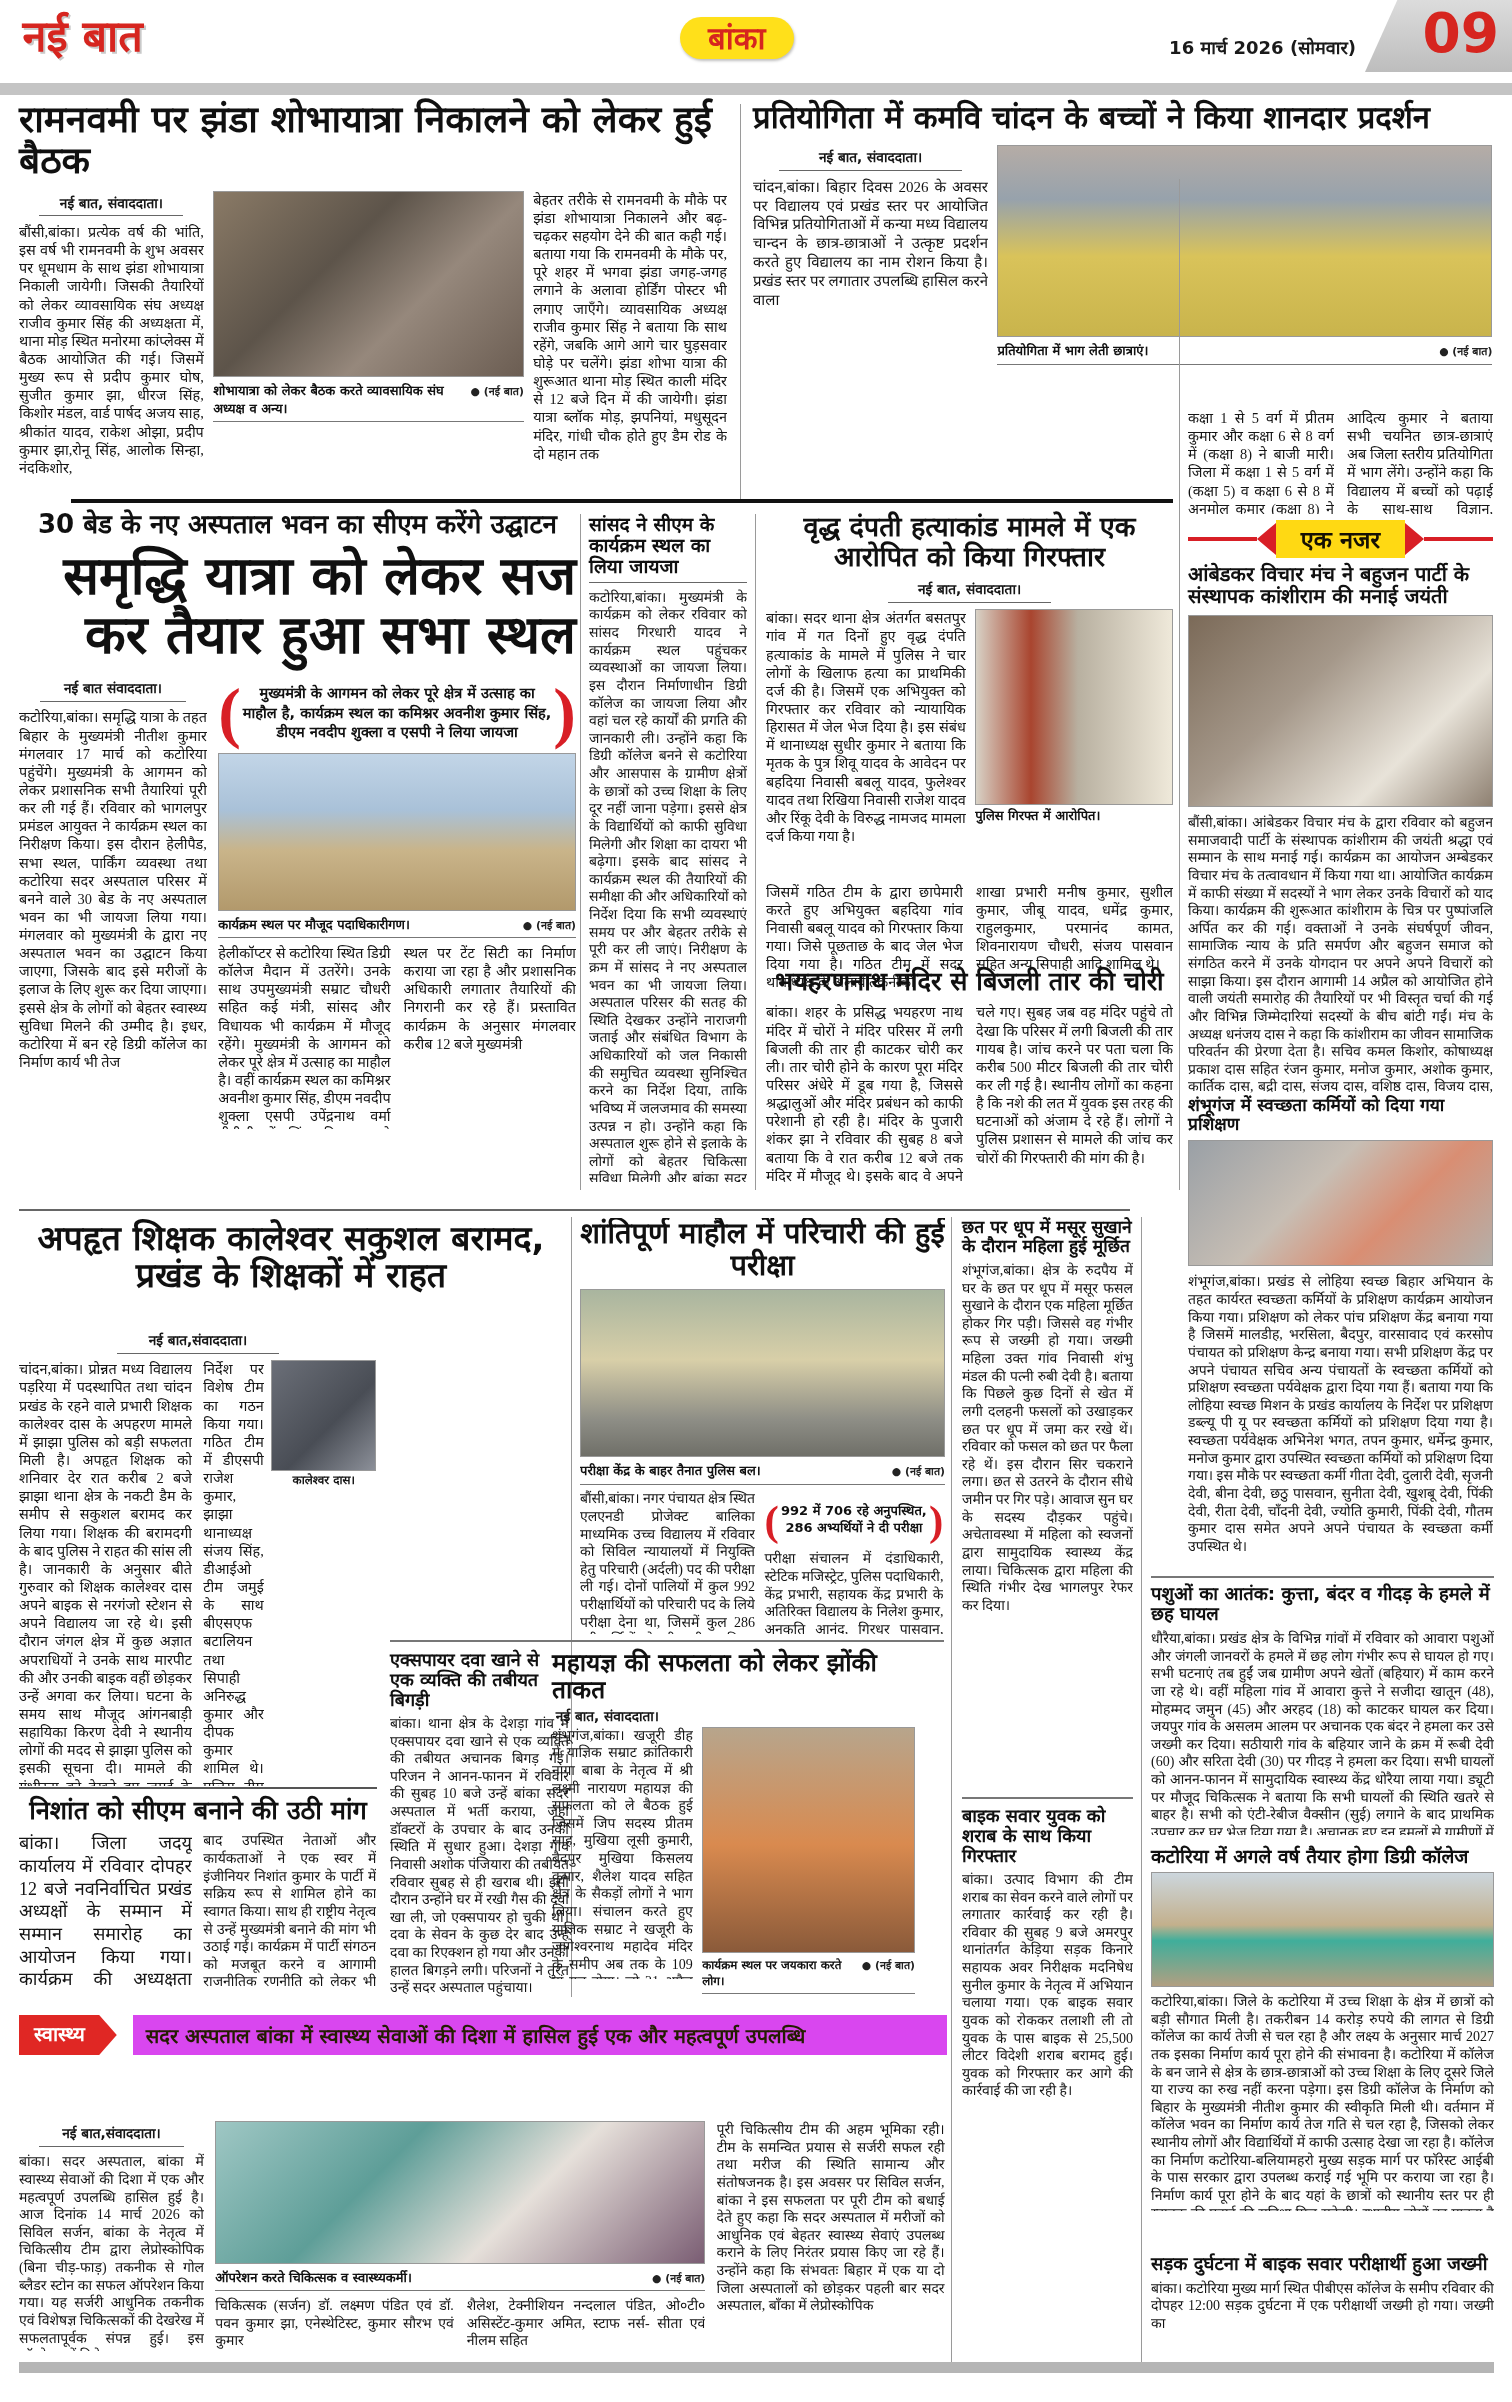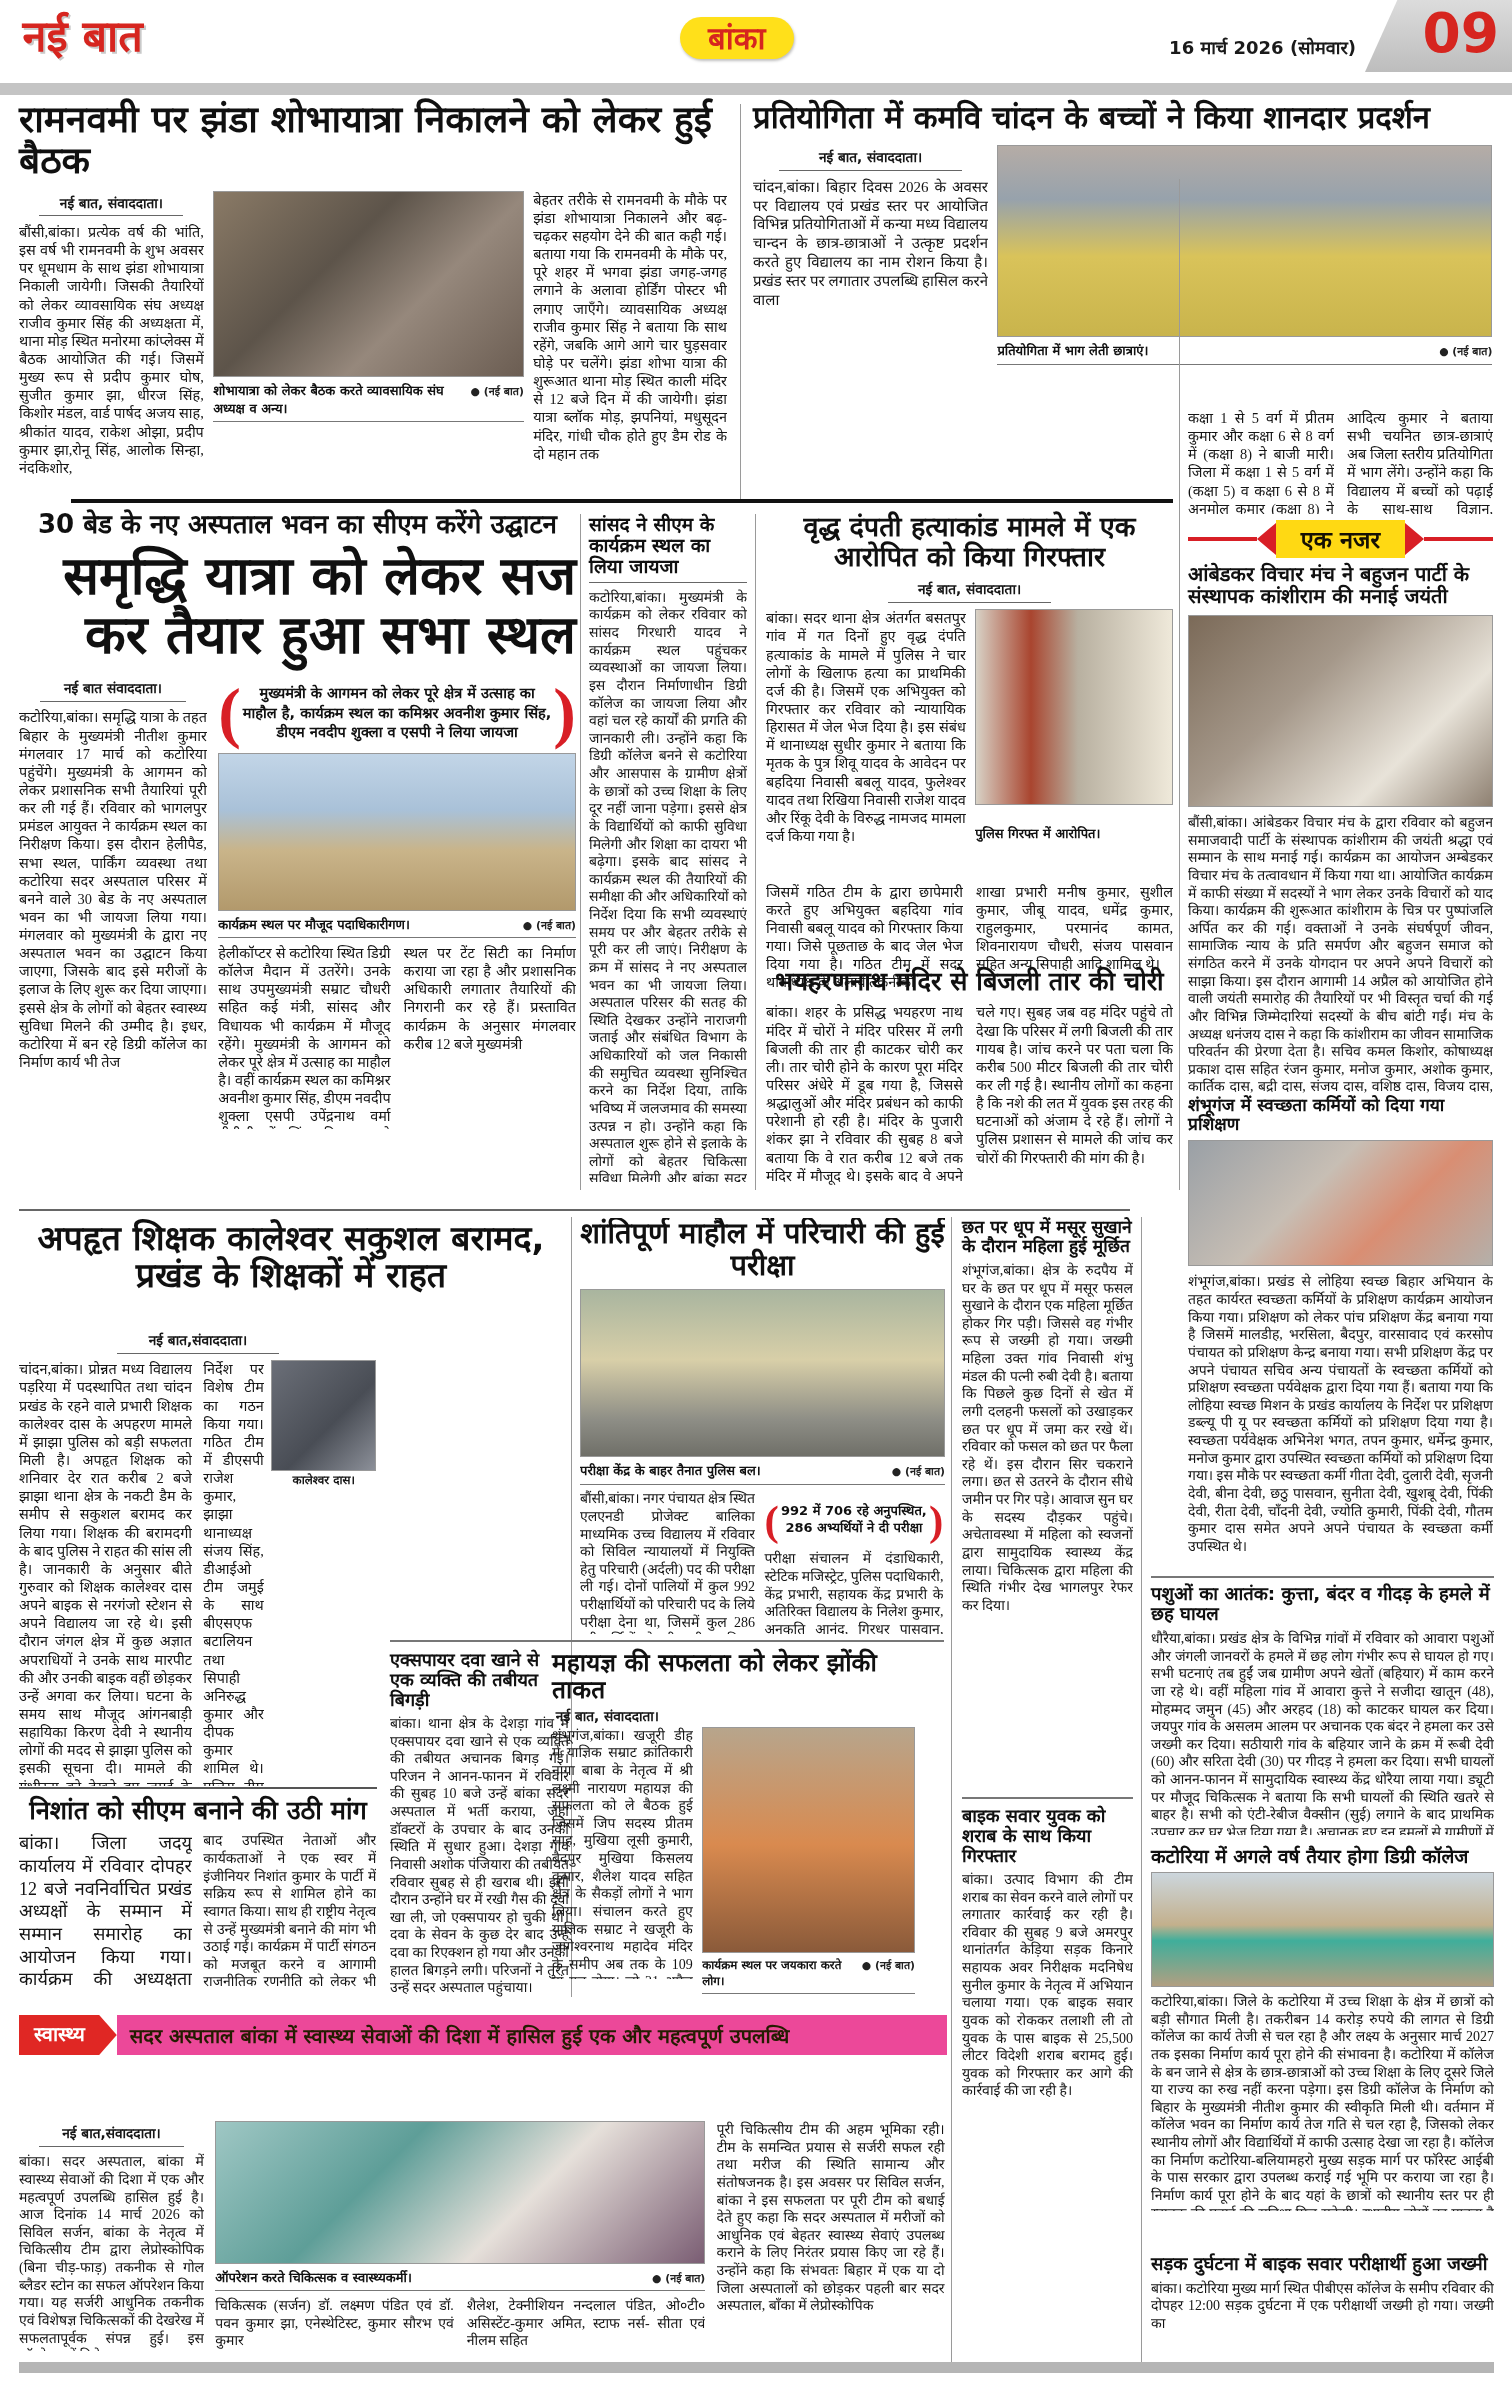--- a/index.html
+++ b/index.html
@@ -30,22 +30,22 @@
   .qbox{display:flex;align-items:center;justify-content:center;}
   .qparen{color:#d81f26;font-family:"Liberation Serif",serif;font-weight:bold;}
   .qtext{font-family:"DejaVu Sans",sans-serif;font-weight:bold;text-align:center;color:#111;}
   .ek-wrap{display:flex;align-items:center;}
   .ek-line{flex:1;height:3.8px;background:#d81f26;}
   .ek-arrow{width:0;height:0;border-top:16px solid transparent;border-bottom:16px solid transparent;}
   .ek-box{background:#ffd913;padding:2.8px 24.5px;font-family:"DejaVu Sans",sans-serif;font-weight:bold;font-size:23.5px;color:#151003;}
   .band{display:flex;align-items:stretch;}
   .band-label{background:#e02724;color:#fff;font-family:"DejaVu Sans",sans-serif;font-weight:bold;font-size:20px;
               padding:4.7px 32px 4.7px 15px;clip-path:polygon(0 0,82% 0,100% 50%,82% 100%,0 100%);}
-  .band-strip{flex:1;background:#ec4899;font-family:"DejaVu Sans",sans-serif;font-weight:bold;font-size:20px;color:#241c00;
-              padding:4.7px 13px;display:flex;align-items:center;}
+  .band-strip{flex:1;background:#d946ef;font-family:"DejaVu Sans",sans-serif;font-weight:bold;font-size:20px;color:#241c00;
+              padding:4.7px 13px;display:flex;align-items:center;margin-left:16px;}
   .inset{float:right;width:105px;margin:0 0 3.8px 7.5px;}
   .inset-cap{font-family:"DejaVu Sans",sans-serif;font-weight:bold;font-size:11.8px;text-align:center;}
   .cols2{column-count:2;column-gap:13px;}
 </style>
 </head>
 <body>
 
 <div class="page">
 
   <div class="abs" style="left:0;top:12;width:1512px;height:72px;">
@@ -147,21 +147,21 @@
   <div class="vrule" style="left:755px;top:514px;height:676px;"></div>
 
   <div class="abs" style="left:766px;top:512px;width:407px;">
     <div class="hl" style="font-size:27px;text-align:center;">वृद्ध दंपती हत्याकांड मामले में एक आरोपित को किया गिरफ्तार</div>
     <div class="byline" style="margin-top:5.6px;">नई बात, संवाददाता।</div>
     <div class="byrule" style="width:40%;"></div>
     <div style="display:flex;gap:9.4px;">
       <div class="body-text" style="width:200px;height:266px;">बांका। सदर थाना क्षेत्र अंतर्गत बसतपुर गांव में गत दिनों हुए वृद्ध दंपति हत्याकांड के मामले में पुलिस ने चार लोगों के खिलाफ हत्या का प्राथमिकी दर्ज की है। जिसमें एक अभियुक्त को गिरफ्तार कर रविवार को न्यायायिक हिरासत में जेल भेज दिया है। इस संबंध में थानाध्यक्ष सुधीर कुमार ने बताया कि मृतक के पुत्र शिवू यादव के आवेदन पर बहदिया निवासी बबलू यादव, फुलेश्वर यादव तथा रिखिया निवासी राजेश यादव और रिंकू देवी के विरुद्ध नामजद मामला दर्ज किया गया है।</div>
       <div style="width:198px;">
         <div class="ph ph-arrest" style="height:196px;"></div>
-        <div class="caption" style="margin-top:19px;">पुलिस गिरफ्त में आरोपित।</div>
+        <div class="caption" style="margin-top:1px;">पुलिस गिरफ्त में आरोपित।</div>
       </div>
     </div>
     <div class="cols2" style="margin-top:7.5px;height:132px;overflow:hidden;">
       <div class="body-text">जिसमें गठित टीम के द्वारा छापेमारी करते हुए अभियुक्त बहदिया गांव निवासी बबलू यादव को गिरफ्तार किया गया। जिसे पूछताछ के बाद जेल भेज दिया गया है। गठित टीम में सदर थानाध्यक्ष के अलावे तकनीकी</div>
       <div class="body-text">शाखा प्रभारी मनीष कुमार, सुशील कुमार, जीबू यादव, धमेंद्र कुमार, राहुलकुमार, परमानंद कामत, शिवनारायण चौधरी, संजय पासवान सहित अन्य सिपाही आदि शामिल थे।</div>
     </div>
   </div>
 
   <div class="abs" style="left:766px;top:968px;width:407px;">
     <div class="hl" style="font-size:25.4px;text-align:center;">भयहरणनाथ मंदिर से बिजली तार की चोरी</div>

